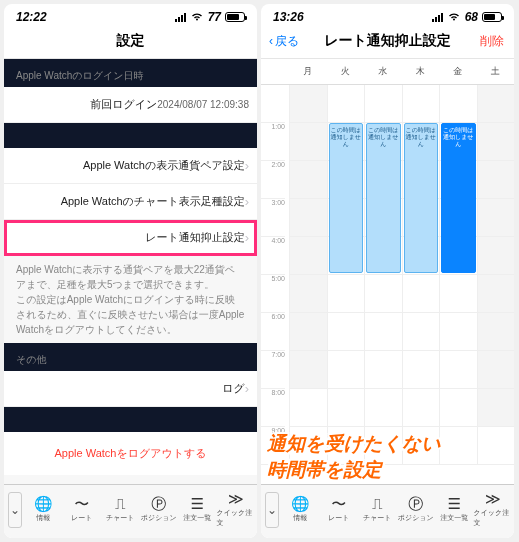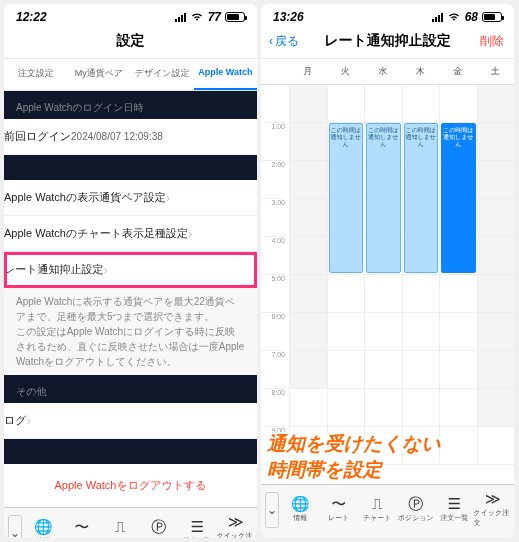--- a/index.html
+++ b/index.html
@@ -15,21 +15,21 @@
 .battery-fill { background: #000; height: 100%; border-radius: 1px; }
 .batt-num { font-size: 12px; font-weight: 600; }
 .header { position: relative; display: flex; align-items: center; justify-content: center; padding: 6px 8px 8px; border-bottom: 1px solid #e5e5e5; }
 .header-title { font-weight: 700; font-size: 14px; }
 .header-left { position: absolute; left: 8px; color: #007aff; font-size: 12px; display: flex; align-items: center; gap: 2px; }
 .header-right { position: absolute; right: 10px; color: #ff3b30; font-size: 12px; }
 .tabs { display: flex; border-bottom: 1px solid #e5e5e5; }
 .tab { flex: 1; text-align: center; padding: 8px 2px; font-size: 9px; color: #666; border-bottom: 2px solid transparent; }
 .tab.active { color: #007aff; border-bottom-color: #007aff; font-weight: 600; }
 .section-header { font-size: 10px; color: #888; padding: 10px 12px 4px; background: #0f172a; }
-.row { display: flex; justify-content: flex-start; align-items: center; padding: 10px 0; background: #fff; border-bottom: 1px solid #eee; font-size: 11px; }
+.row { display: flex; justify-content: flex-end; align-items: center; padding: 10px 8px; background: #fff; border-bottom: 1px solid #eee; font-size: 11px; }
 .row-label { color: #222; }
 .row-value { color: #666; font-size: 10px; }
 .chev { color: #c7c7cc; font-size: 13px; }
 .highlight { outline: 3px solid #ff2d7a; outline-offset: -3px; }
 .note { font-size: 10px; color: #888; padding: 6px 12px; line-height: 1.5; background: #f7f7f7; }
 .logout { text-align: center; color: #ff3b30; padding: 14px; background: #fff; font-size: 11px; }
 .spacer { flex: 1; background: #f7f7f7; }
 .bottom-bar { display: flex; align-items: center; border-top: 1px solid #ccc; padding: 6px 2px 10px; background: #f7f7f7; }
 .bb-item { flex: 1; display: flex; flex-direction: column; align-items: center; gap: 2px; font-size: 7px; color: #555; }
 .bb-icon { font-size: 15px; line-height: 1; color: #333; }
@@ -68,26 +68,20 @@
         </svg>
       <span class="batt-num">77</span>
       <div class="battery">
           <div class="battery-fill" style="width:77%"></div>
         </div>
     </div>
   </div>
   <div class="header">
     <span class="header-title">設定</span>
   </div>
-  <div class="tabs">
-    <div class="tab">注文設定</div>
-    <div class="tab">My通貨ペア</div>
-    <div class="tab">デザイン設定</div>
-    <div class="tab active">Apple Watch</div>
-  </div>
   <div class="section-header">Apple Watchのログイン日時</div>
   <div class="row">
     <span class="row-label">前回ログイン</span>
     <span class="row-value">2024/08/07 12:09:38</span>
   </div>
   <div class="section-header">&nbsp;</div>
   <div class="row">
     <span class="row-label">Apple Watchの表示通貨ペア設定</span>
     <span class="chev">›</span>
   </div>

